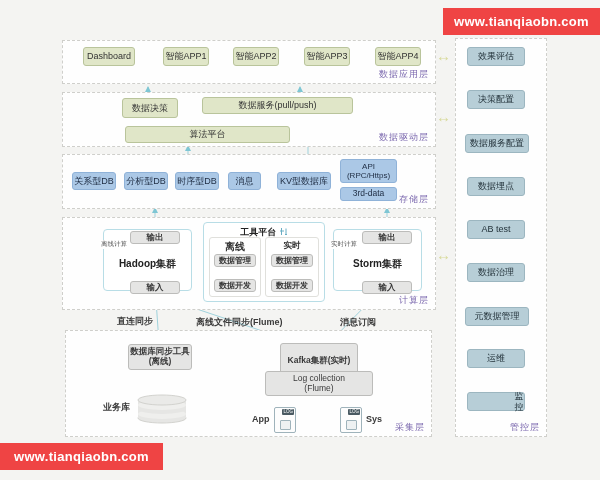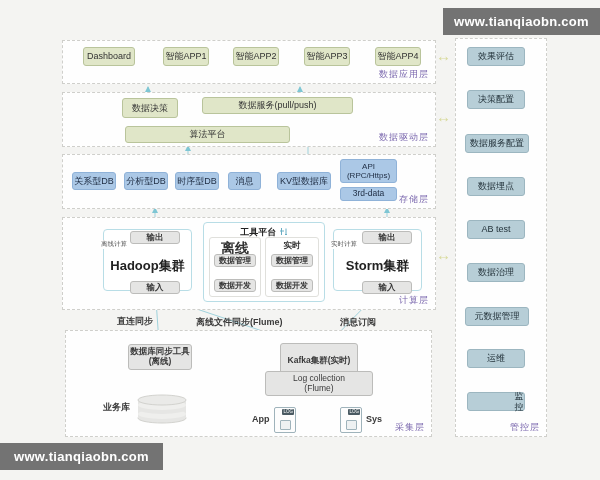--- a/index.html
+++ b/index.html
@@ -10,24 +10,24 @@
   .layer-label{position:absolute;right:6px;bottom:2px;font-size:9px;color:#7b68ae;letter-spacing:1px;}
   .box{display:flex;align-items:center;justify-content:center;text-align:center;
        border-radius:3px;font-size:9px;line-height:1.15;}
   .green{background:#e0e6c8;border:1px solid #b9c49b;color:#333;}
   .blue{background:#abc8e6;border:1px solid #8fb2d8;color:#1e2c42;}
   .gray{background:#e5e5e4;border:1px solid #bcbcba;color:#3a3a3a;font-weight:bold;}
   .side{background:#b7ced7;border:1px solid #9cb6c0;color:#23323a;}
   .group{background:#ffffff;border:1px solid #b8dde6;border-radius:4px;}
   .subcol{background:#ffffff;border:1px solid #e0e0dc;border-radius:3px;}
   .small-tag{position:absolute;font-size:6.5px;color:#555;background:#fff;padding:0 1px;}
-  .cluster{position:absolute;font-size:13px;font-weight:bold;color:#222;text-align:center;}
+  .cluster{position:absolute;font-size:10px;font-weight:bold;color:#222;text-align:center;}
   .edge-label{position:absolute;font-size:9px;color:#3a3a3a;font-weight:bold;}
   .dbl-arrow{position:absolute;font-size:15px;font-weight:bold;color:#d8da9c;line-height:1;}
-  .wm{position:absolute;background:#737373;color:#fff;font-weight:bold;font-size:13px;
+  .wm{position:absolute;background:#ef4444;color:#fff;font-weight:bold;font-size:13px;
       display:flex;align-items:center;justify-content:center;letter-spacing:.3px;}
   .two-line{flex-direction:column;}
   svg.wires{position:absolute;left:0;top:0;pointer-events:none;}
   .logicon{position:absolute;width:20px;height:24px;border:1px solid #9fb3bb;border-radius:2px;background:#fdfdfd;}
   .logicon .badge{position:absolute;top:1px;right:1px;background:#4a5a62;color:#fff;font-size:4.5px;
       padding:0 1px;border-radius:1px;line-height:1.4;}
   .logicon .slot{position:absolute;bottom:2px;left:5px;width:9px;height:8px;border:1px solid #9fb3bb;border-radius:1px;background:#eef1f2;}
 </style>
 </head>
 <body>
@@ -137,21 +137,21 @@
 
 <div class="abs group" style="left:203px;top:222px;width:122px;height:80px;">
   <div style="text-align:center;font-size:9px;font-weight:bold;margin-top:3px;color:#222;">
     <span>工具平台</span>
     <svg width="9" height="9" style="vertical-align:-1px;">
         <path d="M2.5 1v7M1 4h4M7 1.5v6M6 7.5h2" stroke="#6aaec4" stroke-width="1" fill="none"></path>
       </svg>
   </div>
 </div>
 <div class="abs subcol" style="left:209px;top:237px;width:52px;height:60px;">
-  <div style="text-align:center;font-size:14px;font-weight:bold;margin-top:2px;">离线</div>
+  <div style="text-align:center;font-size:10px;font-weight:bold;margin-top:2px;">离线</div>
 </div>
 <div class="abs box gray" style="left:214px;top:254px;width:42px;height:13px;font-size:8px;">
     <span>数据管理</span>
   </div>
 <div class="abs box gray" style="left:214px;top:279px;width:42px;height:13px;font-size:8px;">
     <span>数据开发</span>
   </div>
 <div class="abs subcol" style="left:265px;top:237px;width:54px;height:60px;">
   <div style="text-align:center;font-size:8.5px;font-weight:bold;margin-top:2px;">实时</div>
 </div>

